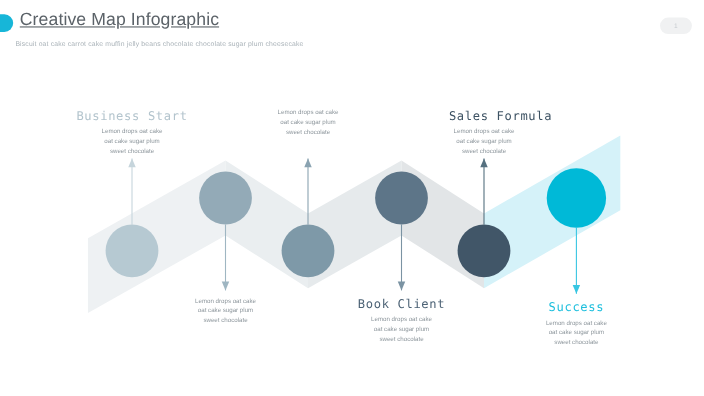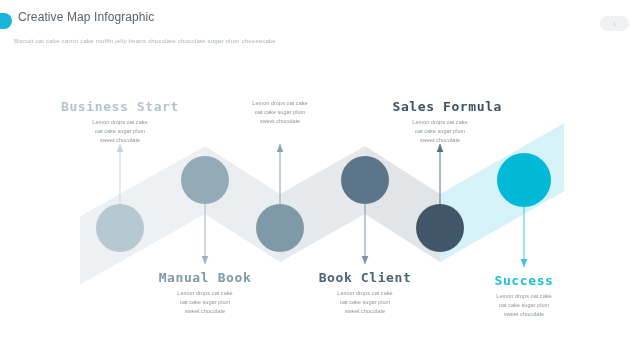--- a/index.html
+++ b/index.html
@@ -28,25 +28,26 @@
     top: 13px;
     width: 22px;
     height: 16px;
     background: #17b6d8;
     border-radius: 9px;
   }
   .page-title {
     position: absolute;
     left: 18px;
     top: 10px;
-    font-size: 12px;
+    font-size: 16px;
     font-weight: 400;
     color: #5b6268;
     letter-spacing: 0.1px;
     white-space: nowrap;
+    text-decoration: underline;
   }
   .page-subtitle {
     position: absolute;
     left: 14px;
     top: 37px;
     font-size: 6.2px;
     color: #a9b2b8;
     letter-spacing: 0.15px;
     white-space: nowrap;
   }
@@ -80,22 +81,22 @@
   }
 
   
   .label-block {
     position: absolute;
     width: 124px;
     text-align: center;
   }
   .label-title {
     font-family: "DejaVu Sans Mono", monospace;
-    font-size: 13px;
-    font-weight: 700;
+    font-size: 11px;
+    font-weight: 400;
     letter-spacing: 0.6px;
     margin-bottom: 4px;
     white-space: nowrap;
   }
   .label-body {
     font-size: 5.6px;
     line-height: 1.62;
     color: #8d969c;
   }
   .label-body span { display: block; }
@@ -165,21 +166,20 @@
   <div id="label-group">
       <div class="label-block" style="left: 58px; top: 43px;">
         <div class="label-title" style="color: rgb(179, 196, 205);">Business Start</div>
         <div class="label-body">
           <span>Lemon drops oat cake</span>
           <span>oat cake sugar plum</span>
           <span>sweet chocolate</span>
         </div>
       </div>
       <div class="label-block" style="left: 143px; top: 214px;">
-        <div class="label-title" style="color: rgb(127, 153, 171);">Manual Book</div>
         <div class="label-body">
           <span>Lemon drops oat cake</span>
           <span>oat cake sugar plum</span>
           <span>sweet chocolate</span>
         </div>
       </div>
       <div class="label-block" style="left: 218px; top: 43px;">
         <div class="label-body">
           <span>Lemon drops oat cake</span>
           <span>oat cake sugar plum</span>

